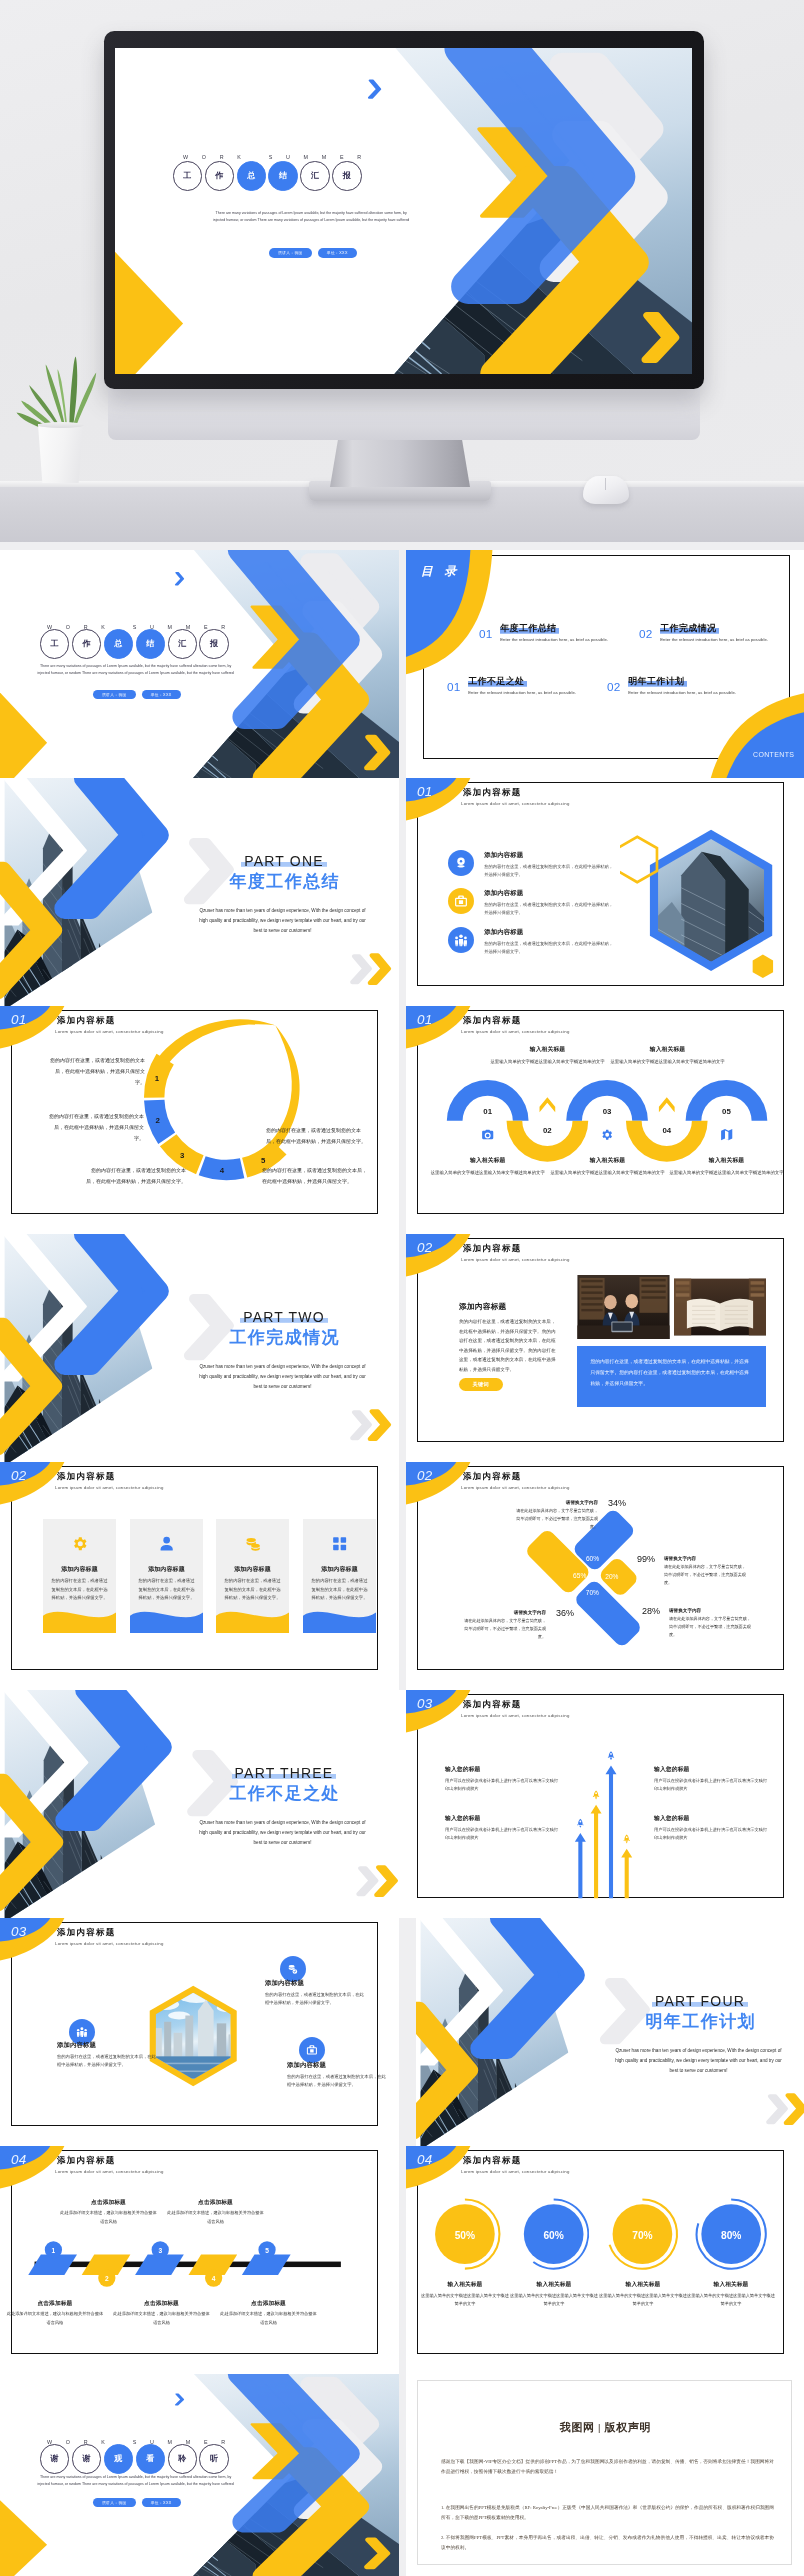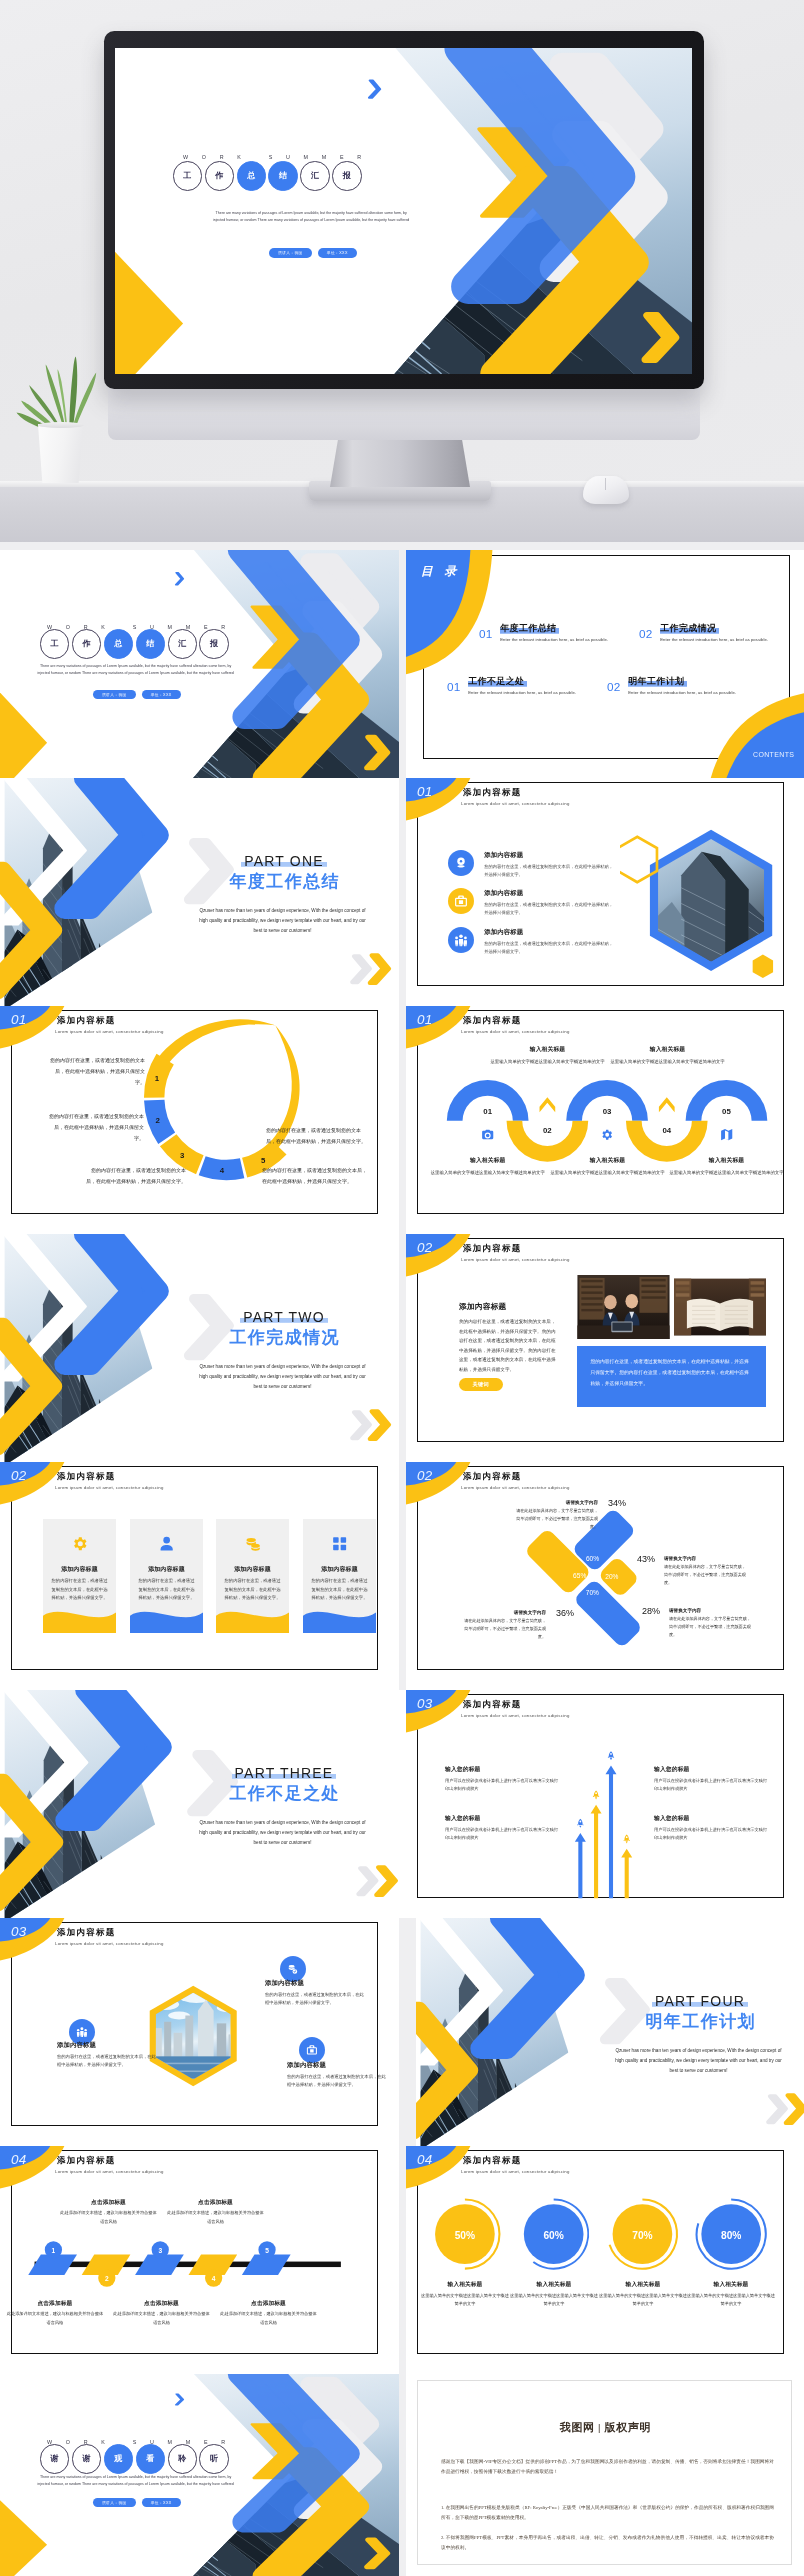--- a/index.html
+++ b/index.html
@@ -949,21 +949,21 @@
   <text x="221.1" y="147.5" class="sqpct">65%</text>
   <text x="262.1" y="148.5" class="sqpct">20%</text>
   <text x="237.2" y="169" class="sqpct">70%</text>
 </svg>
       <div class="callout ca-r" style="left:110px;top:38px">
   <div class="ca-t">请替换文字内容</div>
   <div class="ca-b">请在此处添加具体内容，文字尽量言简意赅，简单说明即可，不必过于繁琐，注意版面美观度。</div>
   <div class="ca-p ca-p-r">34%</div>
 </div>
       <div class="callout ca-l" style="left:258px;top:94px">
-  <div class="ca-p ca-p-l">43%</div>
+  <div class="ca-p ca-p-l">99%</div>
   <div class="ca-t">请替换文字内容</div>
   <div class="ca-b">请在此处添加具体内容，文字尽量言简意赅，简单说明即可，不必过于繁琐，注意版面美观度。</div>
 </div>
       <div class="callout ca-r" style="left:58px;top:148px">
   <div class="ca-t">请替换文字内容</div>
   <div class="ca-b">请在此处添加具体内容，文字尽量言简意赅，简单说明即可，不必过于繁琐，注意版面美观度。</div>
   <div class="ca-p ca-p-r">36%</div>
 </div>
       <div class="callout ca-l" style="left:263px;top:146px">
   <div class="ca-p ca-p-l">28%</div>

